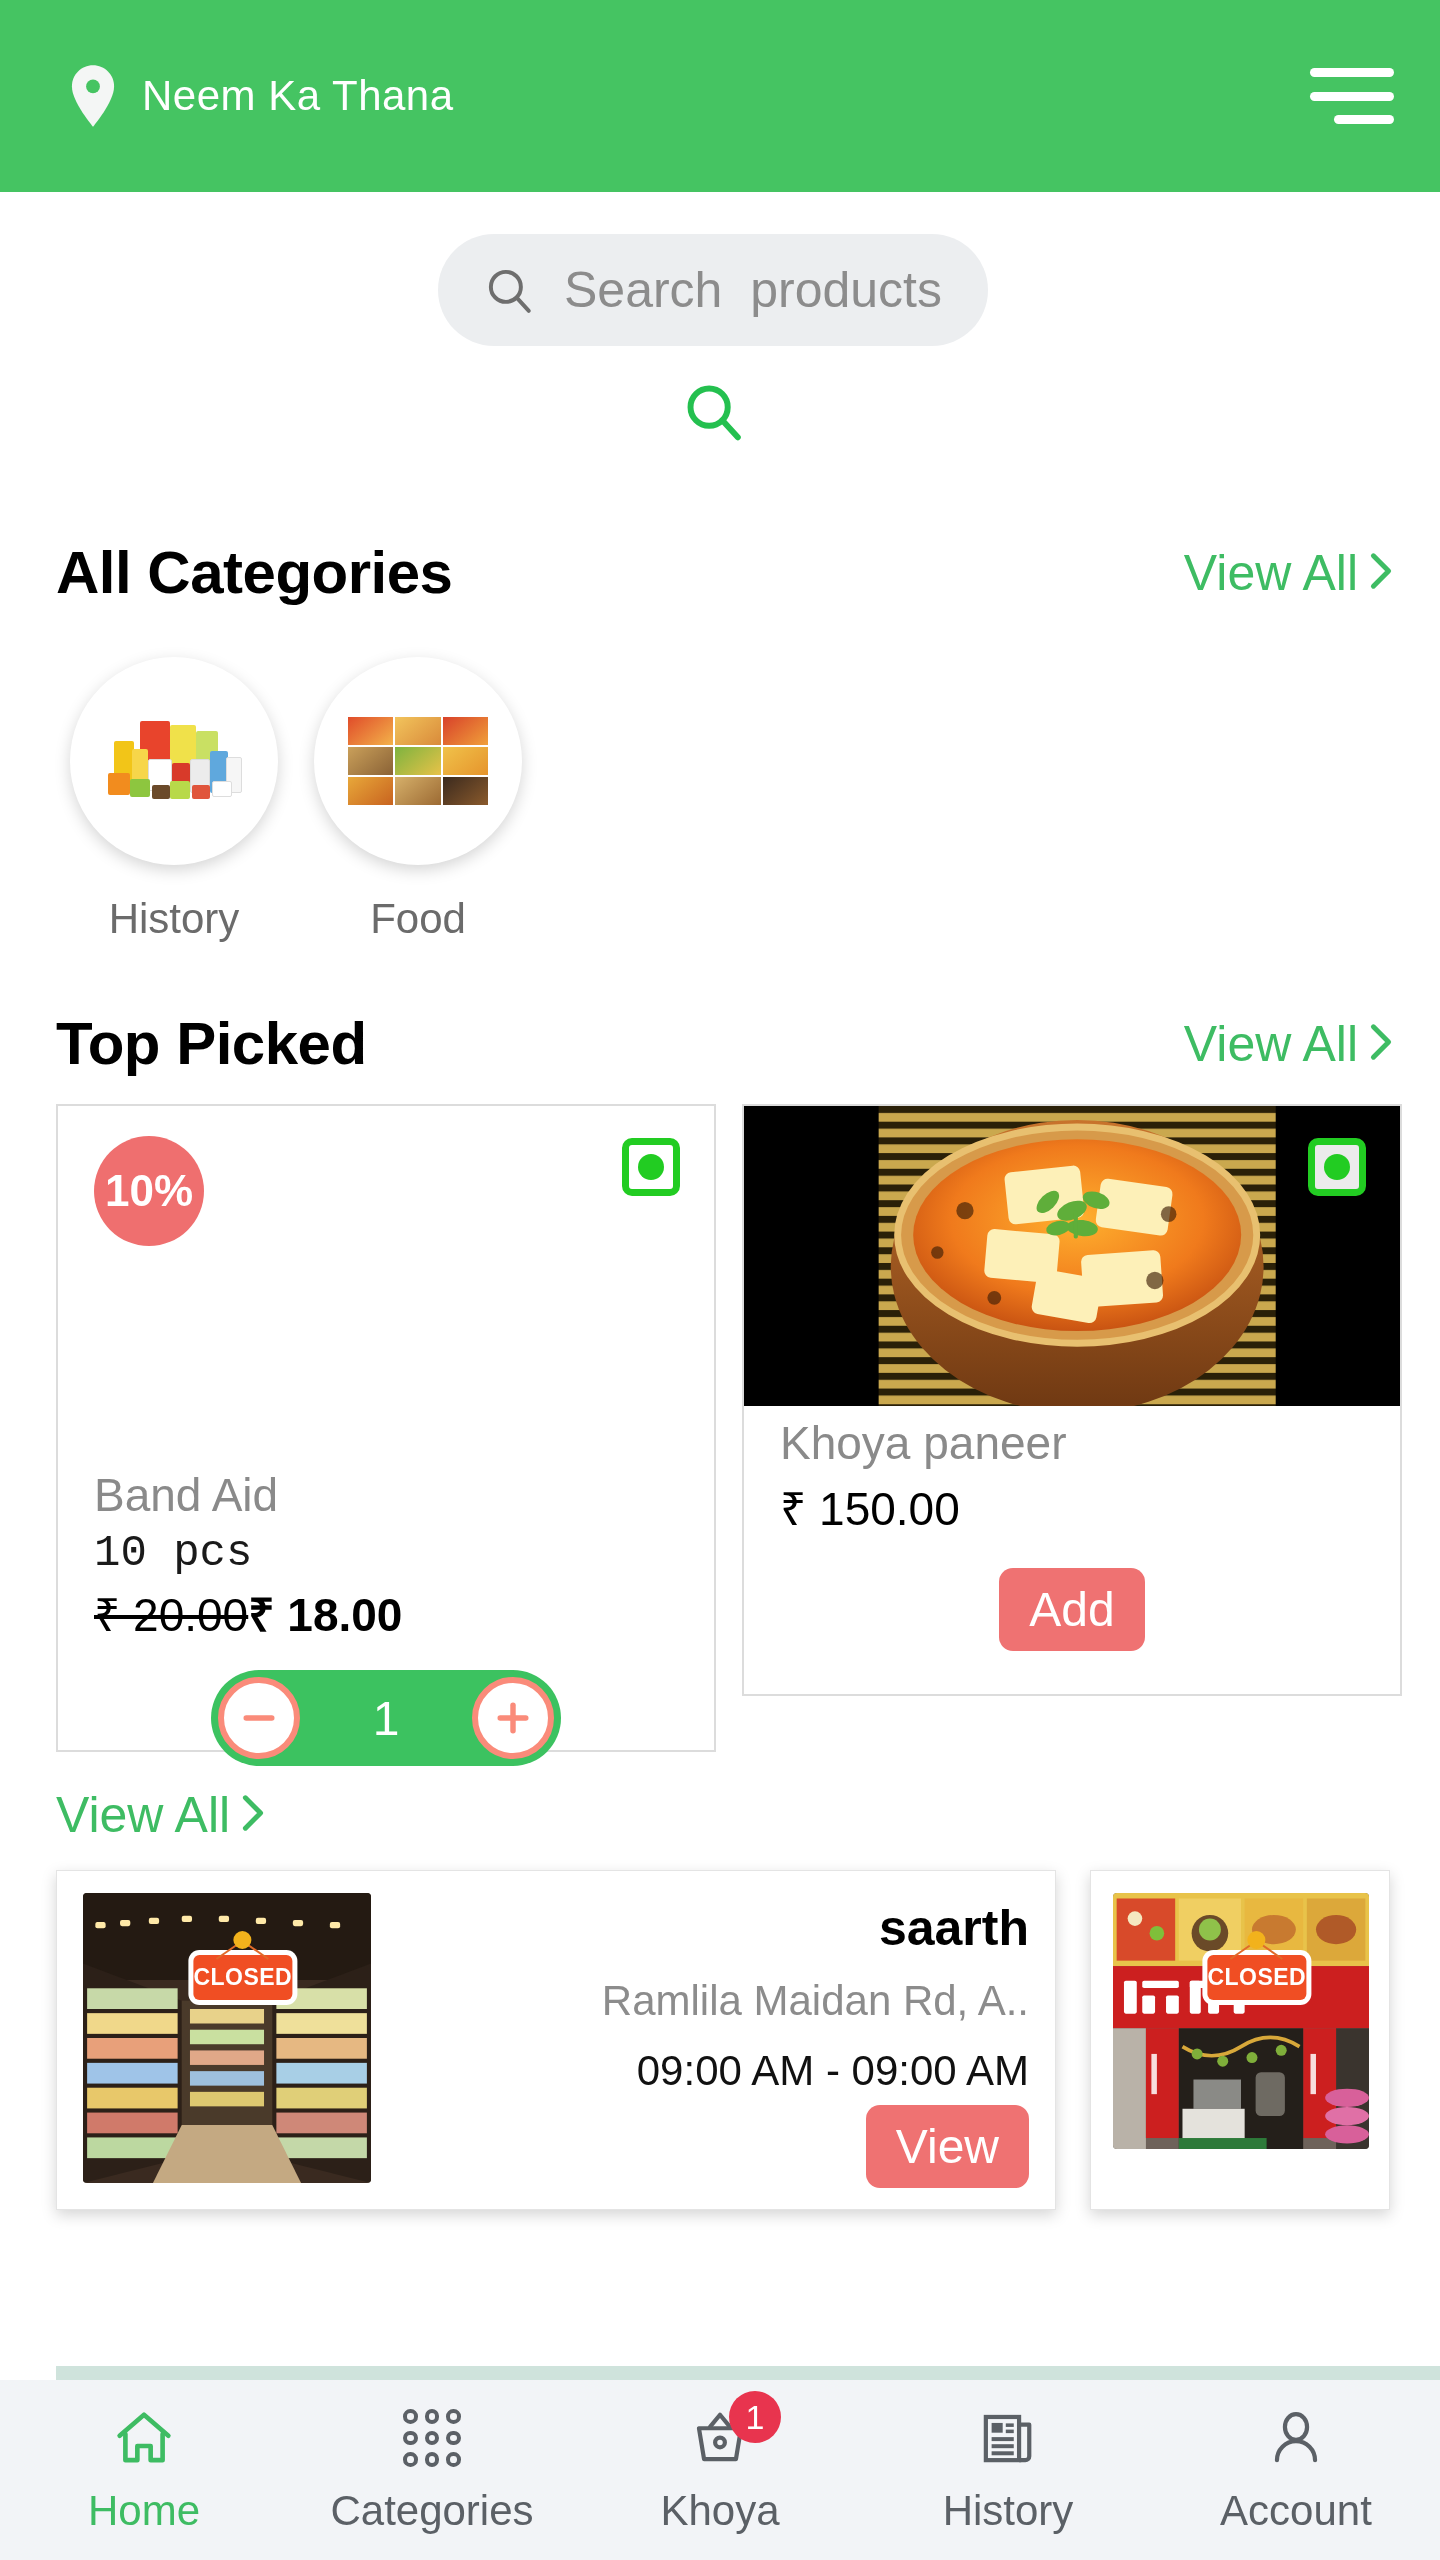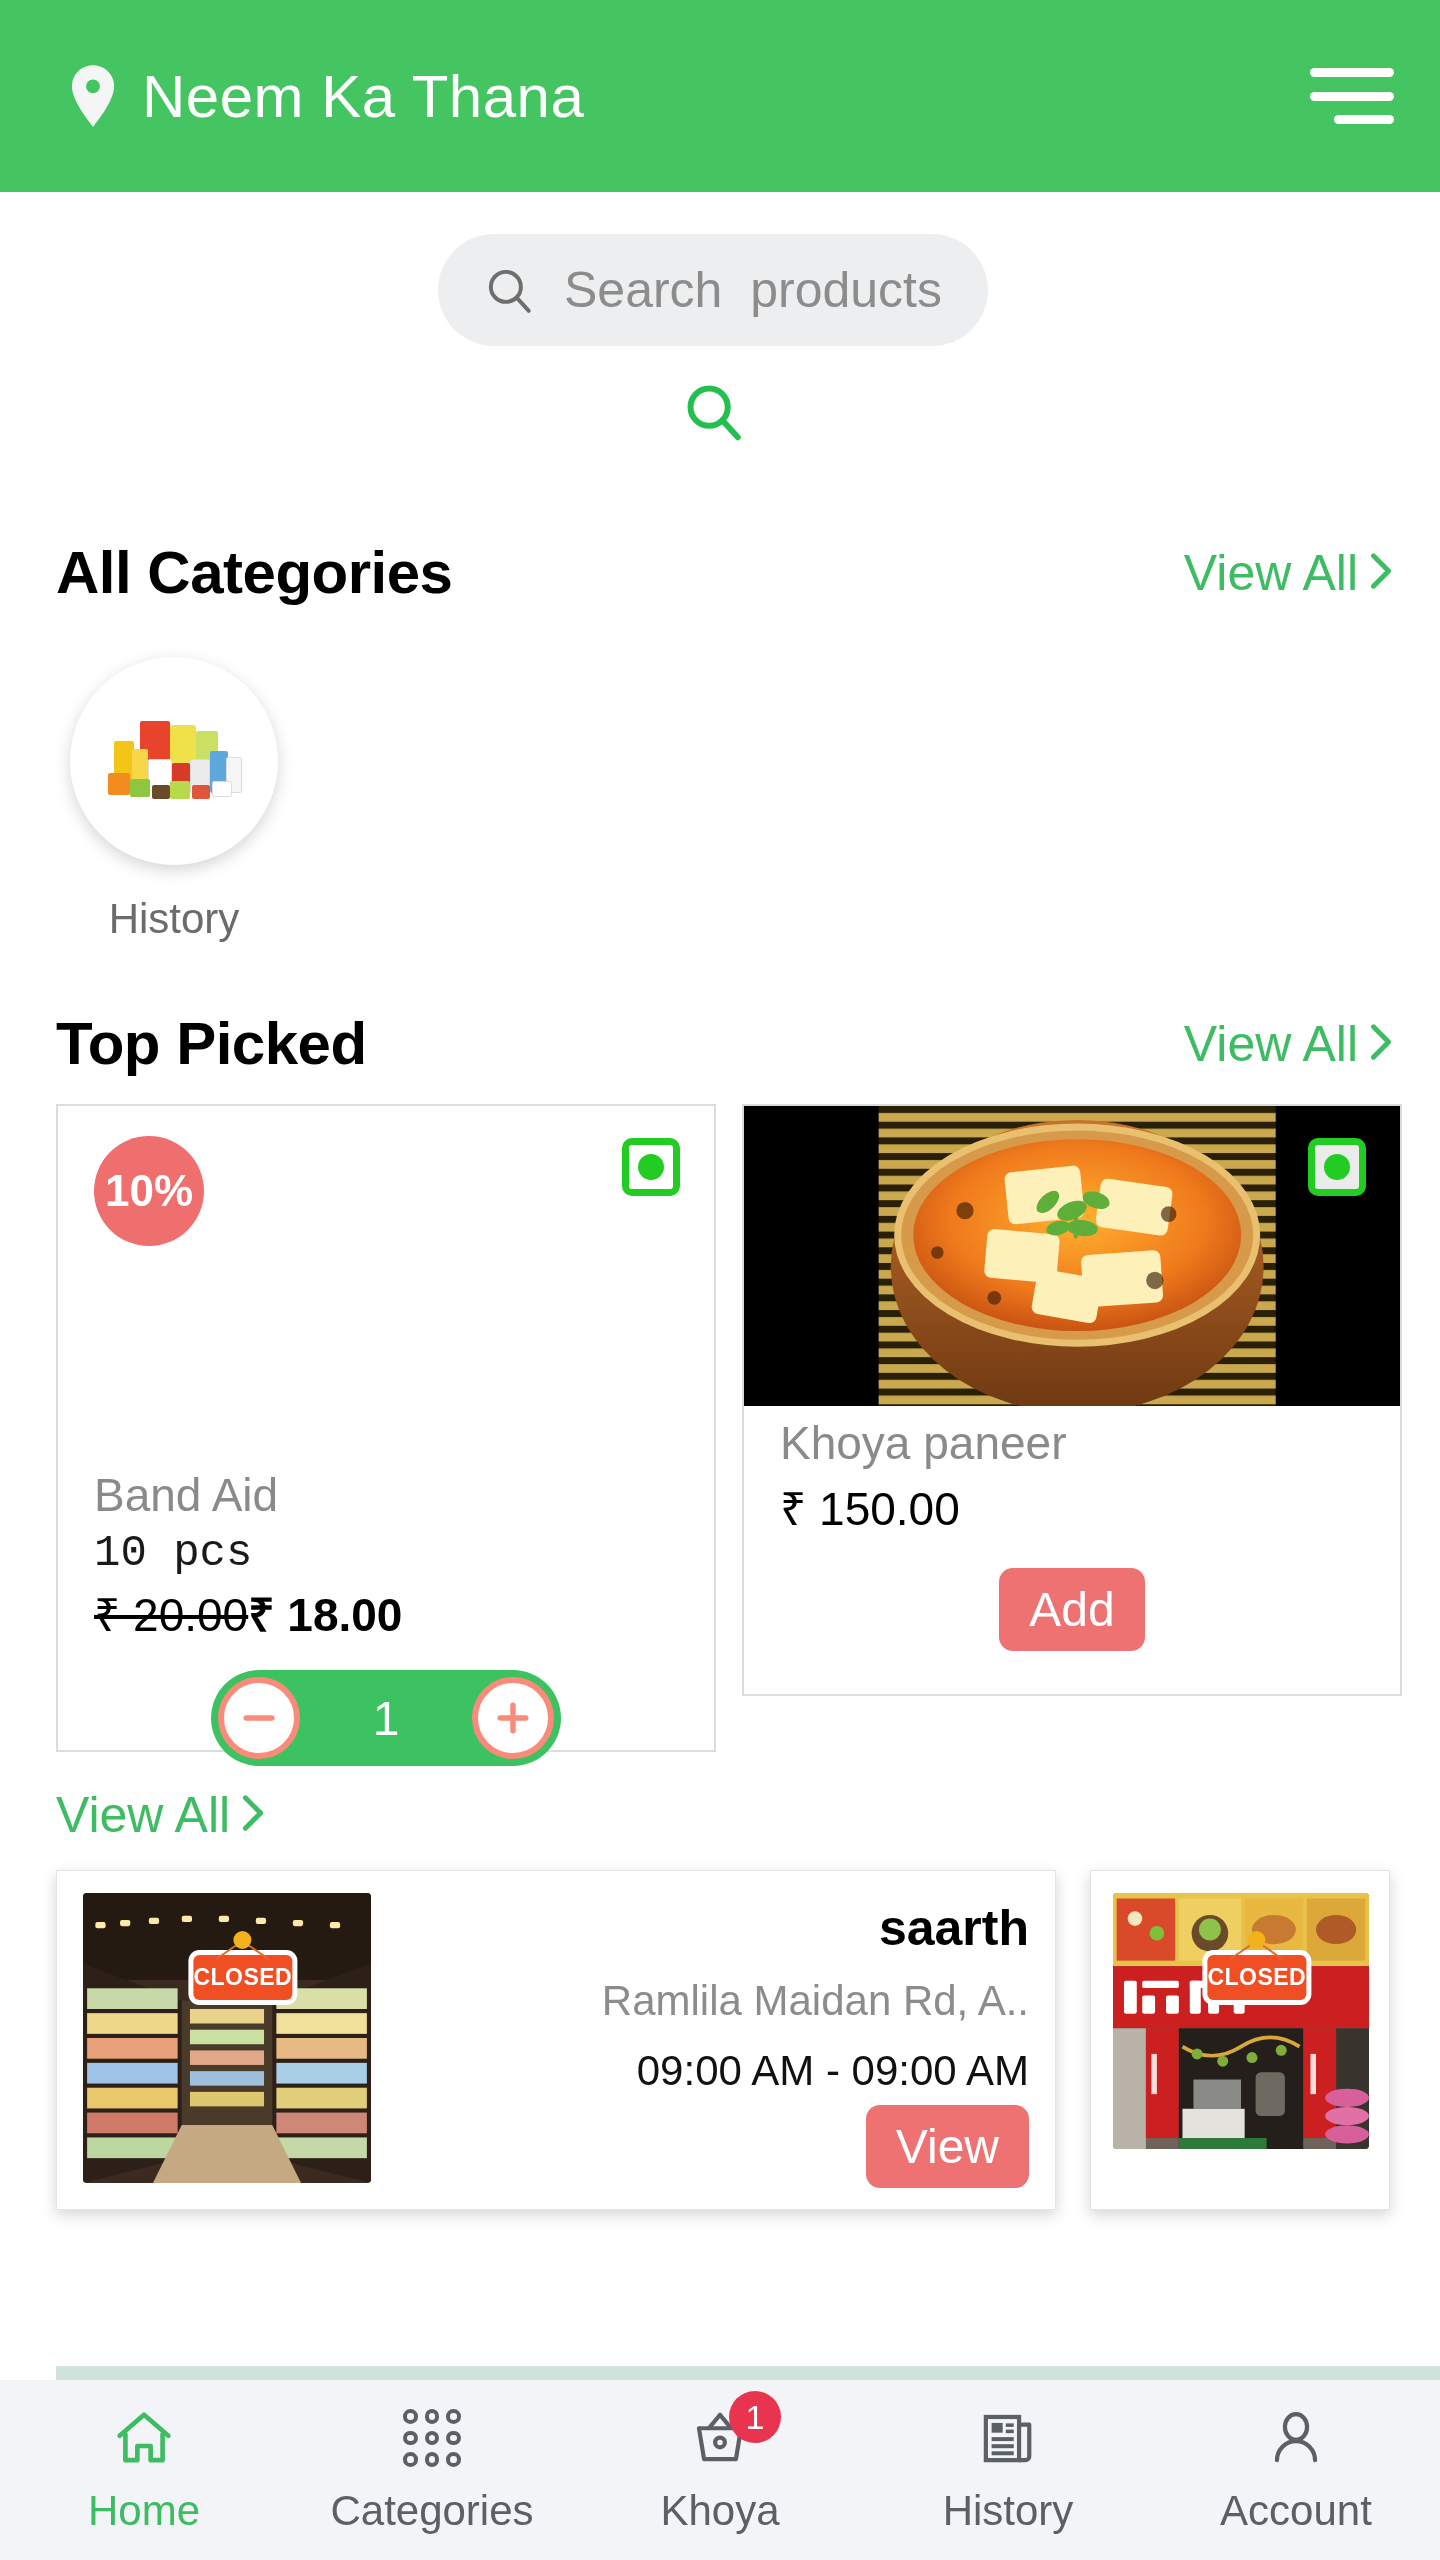--- a/index.html
+++ b/index.html
@@ -33,21 +33,21 @@
   .header-left {
     display: flex;
     align-items: center;
     gap: 26px;
     flex: 1 1 auto;
     min-width: 0;
   }
   .pin-icon { width: 46px; height: 62px; flex: 0 0 auto; }
   .header-title {
     color: #ffffff;
-    font-size: 60px;
+    font-size: 42px;
     font-weight: 400;
     letter-spacing: 0.5px;
     white-space: nowrap;
   }
   .hamburger {
     width: 84px;
     height: 56px;
     display: flex;
     flex-direction: column;
     justify-content: space-between;
@@ -530,20 +530,36 @@
             <i style="left:26px;top:64px;width:20px;height:18px;background:#8dc63f;"></i>
             <i style="left:48px;top:70px;width:18px;height:14px;background:#6b4a2a;"></i>
             <i style="left:66px;top:66px;width:20px;height:18px;background:#b8d94a;"></i>
             <i style="left:88px;top:70px;width:18px;height:14px;background:#e0553c;"></i>
             <i style="left:108px;top:66px;width:20px;height:16px;background:#ffffff;border:1px solid #ddd;"></i>
           </div>
         </div>
         <span class="cat-label">History</span>
       </div>
 
+      <div class="cat-item">
+        <div class="cat-circle">
+          <div class="food-art">
+            <i style="background:linear-gradient(140deg,#e04c2a,#f3b24a);"></i>
+            <i style="background:linear-gradient(140deg,#f2c45c,#d98a3a);"></i>
+            <i style="background:linear-gradient(140deg,#d8412a,#f0a03a);"></i>
+            <i style="background:linear-gradient(140deg,#caa05a,#8a6236);"></i>
+            <i style="background:linear-gradient(140deg,#7db33f,#e8c248);"></i>
+            <i style="background:linear-gradient(140deg,#f0c24a,#e6942c);"></i>
+            <i style="background:linear-gradient(140deg,#e8a83a,#c8631f);"></i>
+            <i style="background:linear-gradient(140deg,#d6b06a,#9c6a33);"></i>
+            <i style="background:linear-gradient(140deg,#3b2a1e,#8a5a2c);"></i>
+          </div>
+        </div>
+        <span class="cat-label">Food</span>
+      </div>
     </div>
 
     <div class="sp-gap-2"></div>
 
     <div class="section-head">
       <span class="section-title">Top Picked</span>
       <span class="view-all">
         <span>View All</span>
         <span class="chev">
           <svg viewBox="0 0 12 20" width="26" height="38">

